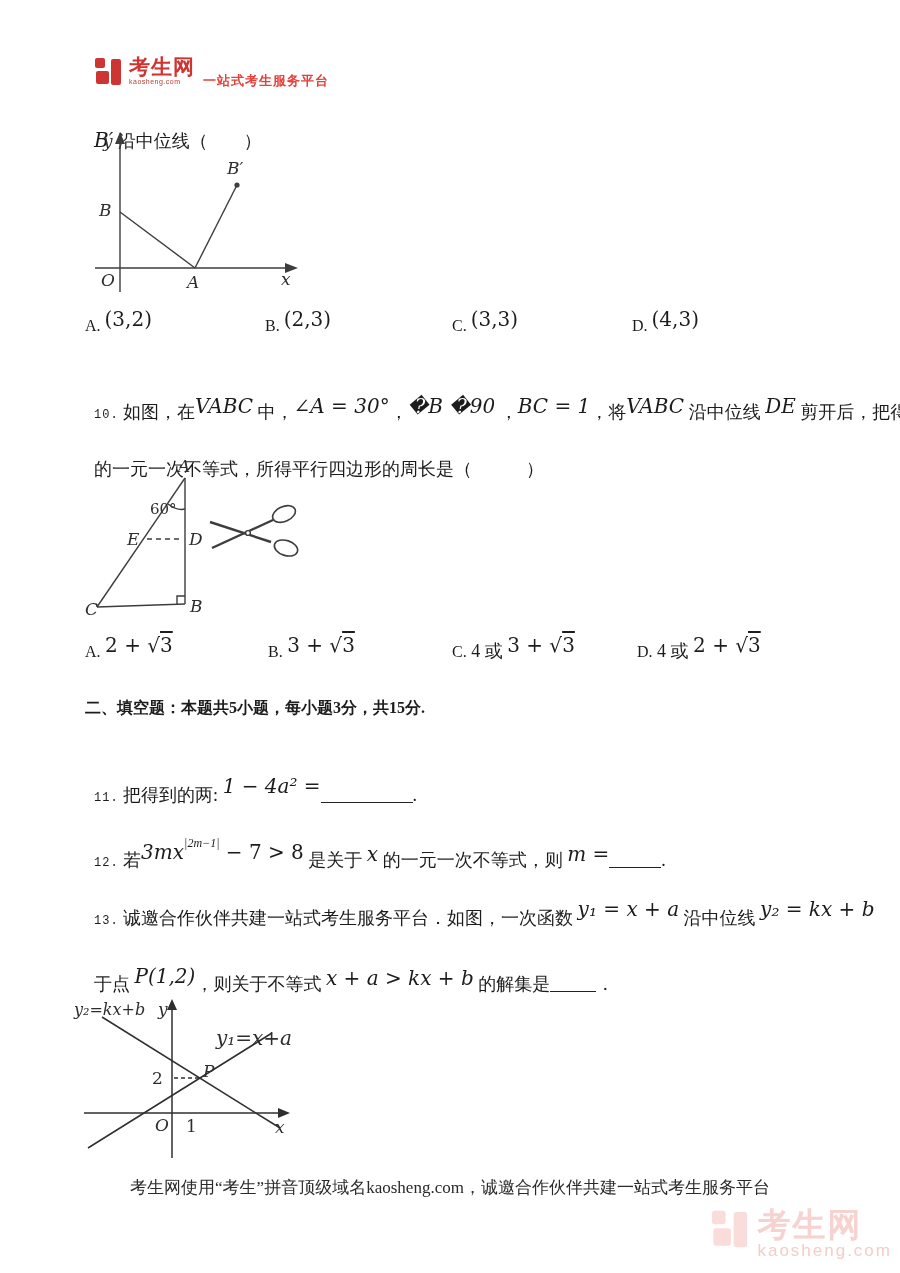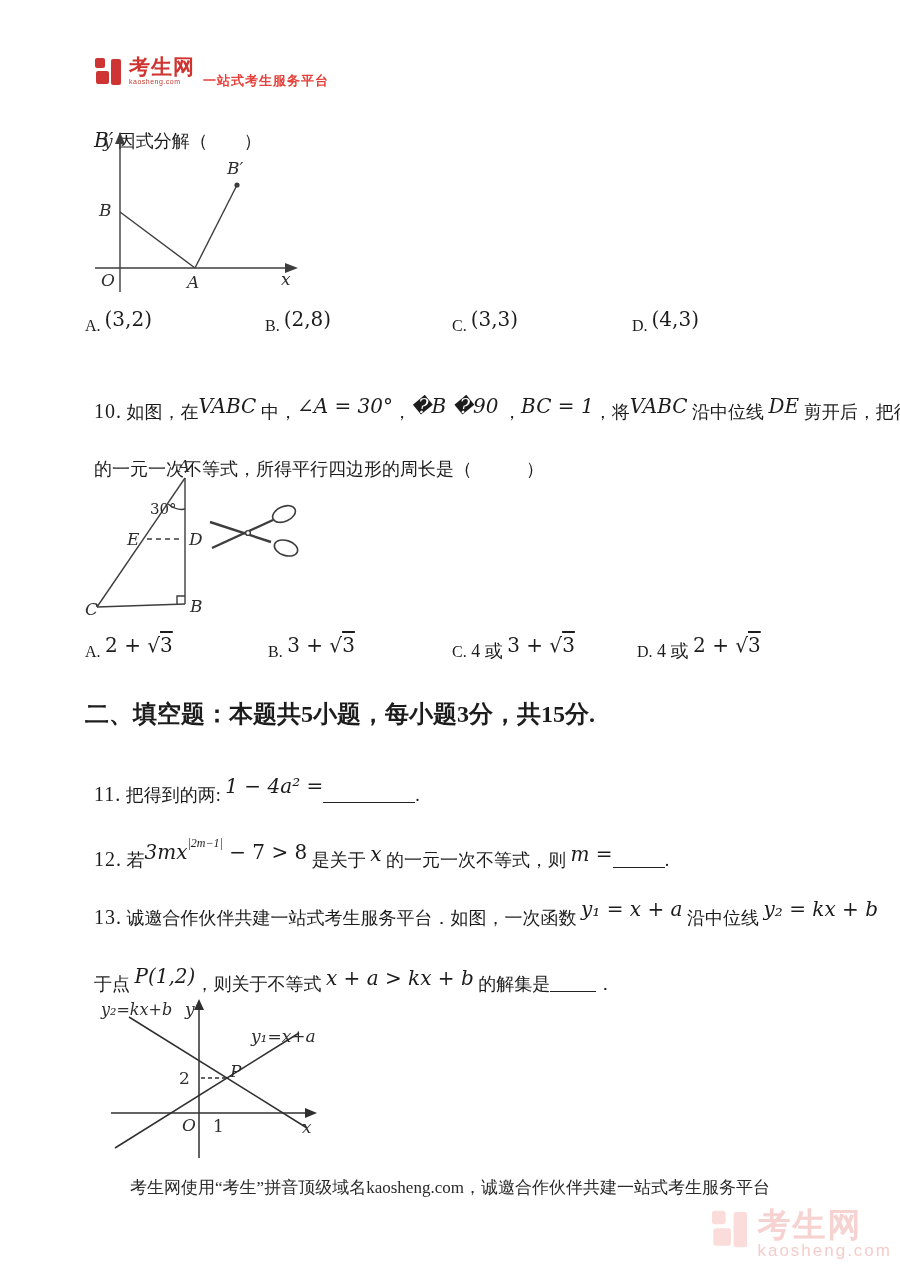--- a/index.html
+++ b/index.html
@@ -3,40 +3,40 @@
 <meta charset="utf-8">
 <style>
   html,body{margin:0;padding:0;}
   body{
     width:900px;height:1273px;position:relative;background:#ffffff;
     font-family:"Liberation Serif","DejaVu Serif",serif;color:#1c1c1c;
     overflow:hidden;
   }
   .line{position:absolute;white-space:pre;font-size:18px;line-height:26px;}
   .cn{font-size:18px;}
-  .num{font-size:20px;letter-spacing:1px;}
+  .num{font-size:12px;letter-spacing:1px;font-family:Liberation Mono, monospace;}
   .math{font-family:"DejaVu Serif","DejaVu Sans",serif;font-style:italic;font-size:20px;}
   .mup{font-family:"DejaVu Serif","DejaVu Sans",serif;font-style:normal;font-size:20px;}
   .raised{display:inline-block;transform:translateY(-5px);}
   .sup{font-size:12px;vertical-align:super;font-style:italic;}
   .blank{display:inline-block;border-bottom:1.4px solid #222;height:15px;transform:translateY(2px);}
   
   .fig{position:absolute;}
   .fig svg{position:absolute;left:0;top:0;}
   .figlabel{position:absolute;font-family:"DejaVu Serif","DejaVu Sans",serif;font-style:italic;font-size:17px;color:#2e2e2e;white-space:pre;}
   .figlabel.up{font-style:normal;}
   
   .optrow{position:absolute;left:0;top:0;width:900px;height:46px;}
   .option{position:absolute;top:4px;white-space:pre;}
   .opt-letter{font-size:16px;}
   .opt-val{font-family:"DejaVu Serif","DejaVu Sans",serif;font-size:20px;display:inline-block;transform:translateY(-5px);}
   .opt-head{font-size:18px;}
   .rad{text-decoration:overline;}
   
-  .sechead{position:absolute;font-weight:bold;font-size:24px;white-space:pre;}
+  .sechead{position:absolute;font-weight:bold;font-size:16px;white-space:pre;}
   
   .logo{position:absolute;left:95px;top:56px;height:40px;display:flex;align-items:flex-start;}
   .blocks{position:relative;width:30px;height:32px;}
   .blocks .b{position:absolute;background:#cf3434;border-radius:2px;}
   .blocks .b1{left:0;top:2px;width:10px;height:10px;}
   .blocks .b2{left:1px;top:15px;width:13px;height:13px;}
   .blocks .b3{left:16px;top:3px;width:10px;height:26px;}
   .logo-texts{margin-left:4px;display:flex;flex-direction:column;}
   .logo-name{font-family:"Liberation Sans","DejaVu Sans",sans-serif;font-weight:bold;font-size:21px;color:#cf3431;line-height:22px;letter-spacing:1px;}
   .logo-domain{font-family:"Liberation Sans","DejaVu Sans",sans-serif;font-size:7px;color:#c2392f;line-height:8px;letter-spacing:.5px;}
@@ -61,21 +61,21 @@
       <div class="b b3"></div>
   </div>
   <div class="logo-texts">
     <span class="logo-name">考生网</span>
     <span class="logo-domain">kaosheng.com</span>
   </div>
   <span class="logo-tagline">一站式考生服务平台</span>
 </div>
 
 <div class="line" style="left:85px;top:101px;">
-  <span class="math">B′</span><span class="cn"> 因式分解（　　）</span>
+  <span class="math">B′</span><span class="cn"> 沿中位线（　　）</span>
 </div>
 
 <div class="fig" style="left:85px;top:130px;width:230px;height:170px;">
   <svg width="230" height="170" viewBox="0 0 230 170">
     <g stroke="#3d3d3d" stroke-width="1.4" fill="none">
       <line x1="35" y1="162" x2="35" y2="12"></line>
       <line x1="10" y1="138" x2="202" y2="138"></line>
       <line x1="35" y1="82" x2="110" y2="138"></line>
       <line x1="110" y1="138" x2="152" y2="55"></line>
     </g>
@@ -86,21 +86,21 @@
   <span class="figlabel" style="left:18px;top:1px;">y</span>
   <span class="figlabel" style="left:196px;top:139px;">x</span>
   <span class="figlabel" style="left:16px;top:140px;">O</span>
   <span class="figlabel" style="left:14px;top:70px;">B</span>
   <span class="figlabel" style="left:102px;top:142px;">A</span>
   <span class="figlabel" style="left:142px;top:28px;">B′</span>
 </div>
 
 <div class="optrow" style="top:308px;">
   <div class="option" style="left:85px;"><span class="opt-letter">A.</span><span> </span><span class="opt-val">(3,2)</span></div>
-  <div class="option" style="left:265px;"><span class="opt-letter">B.</span><span> </span><span class="opt-val">(2,8)</span></div>
+  <div class="option" style="left:265px;"><span class="opt-letter">B.</span><span> </span><span class="opt-val">(2,3)</span></div>
   <div class="option" style="left:452px;"><span class="opt-letter">C.</span><span> </span><span class="opt-val">(3,3)</span></div>
   <div class="option" style="left:632px;"><span class="opt-letter">D.</span><span> </span><span class="opt-val">(4,3)</span></div>
 </div>
 
 <div class="line" style="left:85px;top:372px;">
   <span class="num">10.</span><span class="cn"> 如图，在</span><span class="math raised">VABC</span><span class="cn"> 中，</span><span class="math raised">∠A = 30°</span><span class="cn">，</span><span class="math raised">�B �90</span><span class="cn"> ，</span><span class="math raised">BC = 1</span><span class="cn">，将</span><span class="math raised">VABC</span><span class="cn"> 沿中位线 </span><span class="math raised">DE</span><span class="cn"> 剪开后，把得到的两</span>
 </div>
 <div class="line" style="left:85px;top:430px;">
   <span class="cn">的一元一次不等式，所得平行四边形的周长是（　　　）</span>
 </div>
@@ -117,21 +117,21 @@
     </g>
     <g stroke="#3d3d3d" fill="none">
       <line x1="125" y1="66" x2="186" y2="86" stroke-width="2.4"></line>
       <line x1="127" y1="92" x2="188" y2="64" stroke-width="2.4"></line>
       <ellipse cx="199" cy="58" rx="12" ry="7.5" stroke-width="1.6" transform="rotate(-24 199 58)"></ellipse>
       <ellipse cx="201" cy="92" rx="12" ry="7.5" stroke-width="1.6" transform="rotate(18 201 92)"></ellipse>
       <circle cx="163" cy="77" r="2.4" fill="#ffffff" stroke-width="1.4"></circle>
     </g>
   </svg>
   <span class="figlabel" style="left:93px;top:0px;">A</span>
-  <span class="figlabel up" style="left:65px;top:44px;font-size:15px;">30°</span>
+  <span class="figlabel up" style="left:65px;top:44px;font-size:15px;">60°</span>
   <span class="figlabel" style="left:42px;top:73px;">E</span>
   <span class="figlabel" style="left:104px;top:73px;">D</span>
   <span class="figlabel" style="left:0px;top:143px;">C</span>
   <span class="figlabel" style="left:105px;top:140px;">B</span>
 </div>
 
 <div class="optrow" style="top:634px;">
   <div class="option" style="left:85px;"><span class="opt-letter">A.</span><span class="opt-head"> </span><span class="opt-val"><span>2 + √</span><span class="rad">3</span></span></div>
   <div class="option" style="left:268px;"><span class="opt-letter">B.</span><span class="opt-head"> </span><span class="opt-val"><span>3 + √</span><span class="rad">3</span></span></div>
   <div class="option" style="left:452px;"><span class="opt-letter">C.</span><span class="opt-head"> 4 或 </span><span class="opt-val"><span>3 + √</span><span class="rad">3</span></span></div>
@@ -148,35 +148,35 @@
   <span class="num">12.</span><span class="cn"> 若</span><span class="math raised" style="transform:translateY(-7px);">3mx</span><span class="sup" style="display:inline-block;transform:translateY(-12px);">|2m−1|</span><span class="mup raised" style="transform:translateY(-7px);"> − 7 &gt; 8</span><span class="cn"> 是关于 </span><span class="math raised">x</span><span class="cn"> 的一元一次不等式，则 </span><span class="math raised">m =</span><span class="blank" style="width:52px;"></span><span class="cn">.</span>
 </div>
 
 <div class="line" style="left:85px;top:878px;">
   <span class="num">13.</span><span class="cn"> 诚邀合作伙伴共建一站式考生服务平台．如图，一次函数 </span><span class="math raised" style="transform:translateY(-8px);">y₁ = x + a</span><span class="cn"> 沿中位线 </span><span class="math raised" style="transform:translateY(-8px);">y₂ = kx + b</span>
 </div>
 <div class="line" style="left:85px;top:944px;">
   <span class="cn">于点 </span><span class="math raised" style="transform:translateY(-7px);">P(1,2)</span><span class="cn">，则关于不等式 </span><span class="math raised">x + a &gt; kx + b</span><span class="cn"> 的解集是</span><span class="blank" style="width:46px;"></span><span class="cn">．</span>
 </div>
 
-<div class="fig" style="left:72px;top:998px;width:235px;height:165px;margin-left:27px;">
+<div class="fig" style="left:72px;top:998px;width:235px;height:165px;">
   <svg width="235" height="165" viewBox="0 0 235 165">
     <g stroke="#2f2f2f" stroke-width="1.5" fill="none">
       <line x1="100" y1="160" x2="100" y2="10"></line>
       <line x1="12" y1="115" x2="208" y2="115"></line>
       <line x1="16" y1="150" x2="200" y2="35"></line>
       <line x1="30" y1="19" x2="208" y2="130"></line>
       <line x1="102" y1="80" x2="126" y2="80" stroke-dasharray="4,3"></line>
     </g>
     <polygon points="95,12 105,12 100,1" fill="#2f2f2f"></polygon>
     <polygon points="206,110 206,120 218,115" fill="#2f2f2f"></polygon>
   </svg>
   <span class="figlabel" style="left:2px;top:2px;font-size:16px;">y₂=kx+b</span>
   <span class="figlabel" style="left:86px;top:1px;">y</span>
-  <span class="figlabel" style="left:152px;top:28px;font-size:17px;">y₁=x+a</span>
+  <span class="figlabel" style="left:144px;top:28px;font-size:20px;">y₁=x+a</span>
   <span class="figlabel up" style="left:80px;top:70px;">2</span>
   <span class="figlabel" style="left:131px;top:63px;">P</span>
   <span class="figlabel" style="left:83px;top:117px;">O</span>
   <span class="figlabel up" style="left:114px;top:118px;">1</span>
   <span class="figlabel" style="left:203px;top:119px;">x</span>
 </div>
 
 <div class="footer">考生网使用“考生”拼音顶级域名kaosheng.com，诚邀合作伙伴共建一站式考生服务平台</div>
 
 <div class="wm">

